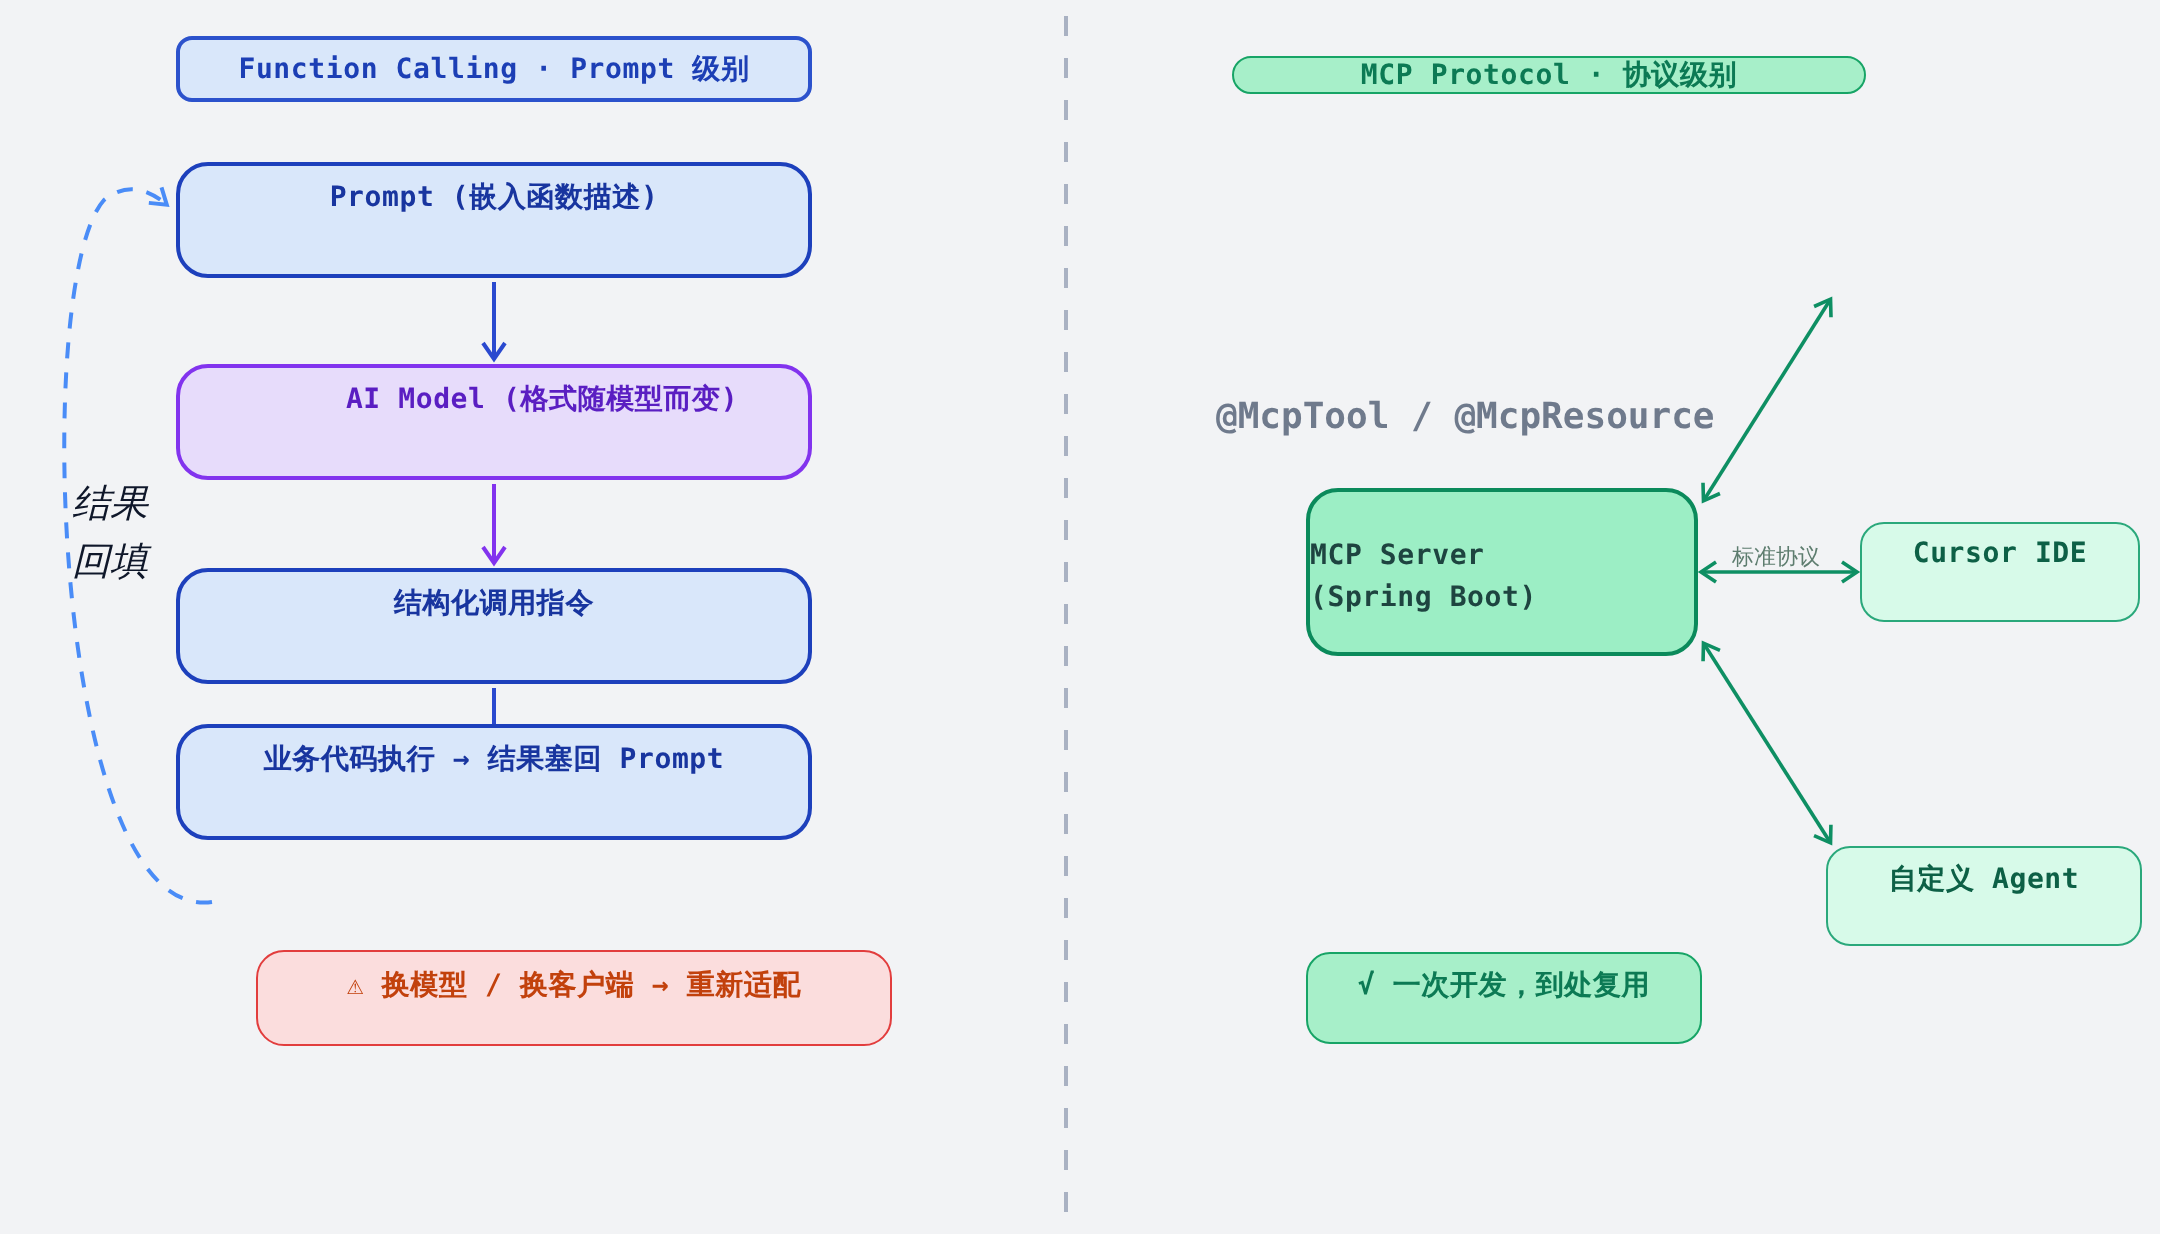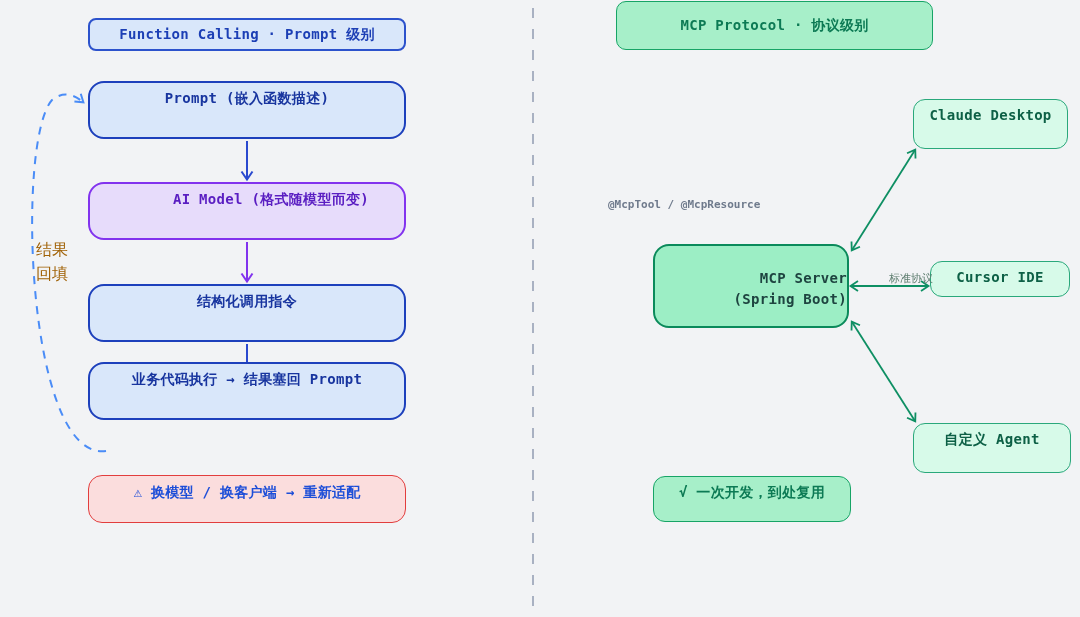--- a/index.html
+++ b/index.html
@@ -6,28 +6,28 @@
   body{background:#f2f3f5;font-family:"DejaVu Sans Mono","Liberation Mono",monospace;}
   .canvas{position:relative;width:1080px;height:617px;background:#f2f3f5;overflow:hidden;}
   .overlay{position:absolute;left:0;top:0;pointer-events:none;}
   .box{position:absolute;box-sizing:border-box;display:flex;justify-content:center;
        font-size:14px;font-weight:700;letter-spacing:.3px;white-space:nowrap;}
   .top-text{align-items:flex-start;padding-top:7px;}
   .mid-text{align-items:center;}
   .box-blue{background:#d9e7fa;border:2px solid #1d40bc;color:#18359f;border-radius:16px;}
   .box-blue-header{background:#d9e7fa;border:2px solid #2c52cc;color:#1c3fb5;border-radius:8px;}
   .box-purple{background:#e7dcfb;border:2px solid #8233ee;color:#5a1ec2;border-radius:16px;}
-  .box-red{background:#fbdddd;border:1.6px solid #e23d3d;color:#1d4ed8;border-radius:14px;}
+  .box-red{background:#fbdddd;border:1.6px solid #e23d3d;color:#c2410c;border-radius:14px;margin-left:40px;}
   .box-green-header{background:#a7efc9;border:1.6px solid #17a466;color:#0c7a54;border-radius:10px;}
   .box-green-server{background:#9ceec5;border:2.6px solid #0b8a5b;color:#1e4440;border-radius:16px;
-                    flex-direction:column;align-items:flex-end;padding-top:5px;line-height:1.5;}
+                    flex-direction:column;align-items:flex-start;padding-top:5px;line-height:1.5;}
   .box-green-light{background:#d7fae9;border:1.6px solid #2aa87b;color:#0d6046;border-radius:12px;}
   .floating-label{position:absolute;color:#6f7a8c;font-weight:700;}
-  .annotation{font-size:11px;}
-  .loop-label{font-size:16px;font-weight:400;line-height:1.5;color:#a16207;}
+  .annotation{font-size:18px;}
+  .loop-label{font-size:19px;font-weight:400;line-height:1.5;color:#0f172a;font-style:italic;}
   .edge-label{font-size:11px;font-weight:400;color:#5e7d6f;}
 </style>
 </head>
 <body>
 
 <div class="canvas">
 
   <svg class="overlay" width="1080" height="617" viewBox="0 0 1080 617">
     <defs>
       <marker id="chev-blue" viewBox="0 0 14 14" markerWidth="14" markerHeight="14" refX="9.5" refY="7" orient="auto-start-reverse" markerUnits="userSpaceOnUse">
@@ -79,42 +79,39 @@
 
   <div class="box box-red top-text" style="left:88px;top:475px;width:318px;height:48px;padding-top:8px;">
     <span>⚠ 换模型 / 换客户端 → 重新适配</span>
   </div>
 
   <div class="floating-label loop-label" style="left:36px;top:238px;">
     <div>结果</div>
     <div>回填</div>
   </div>
 
-  <div class="box box-green-header mid-text" style="left:616px;top:1px;width:317px;height:49px;">
+  <div class="box box-green-header mid-text" style="left:616px;top:28px;width:317px;height:19px;">
     <span>MCP Protocol · 协议级别</span>
   </div>
 
   <div class="floating-label annotation" style="left:608px;top:198px;">@McpTool / @McpResource</div>
 
   <div class="box box-green-server" style="left:653px;top:244px;width:196px;height:84px;">
     <span>MCP Server</span>
     <span>(Spring Boot)</span>
   </div>
 
-  <div class="box box-green-light top-text" style="left:913px;top:99px;width:155px;height:50px;">
-    <span>Claude Desktop</span>
-  </div>
 
-  <div class="box box-green-light top-text" style="left:930px;top:261px;width:140px;height:36px;">
+  <div class="box box-green-light top-text" style="left:930px;top:261px;width:140px;height:50px;">
     <span>Cursor IDE</span>
   </div>
 
   <div class="box box-green-light top-text" style="left:913px;top:423px;width:158px;height:50px;">
     <span>自定义 Agent</span>
   </div>
 
-  <div class="floating-label edge-label" style="left:866px;top:271px;margin-left:23px;">标准协议</div>
+  <div class="floating-label edge-label" style="left:866px;top:271px;">标准协议</div>
 
   <div class="box box-green-header top-text" style="left:653px;top:476px;width:198px;height:46px;border-radius:12px;">
     <span>√ 一次开发，到处复用</span>
   </div>
 
 </div>
 
 </body></html>

